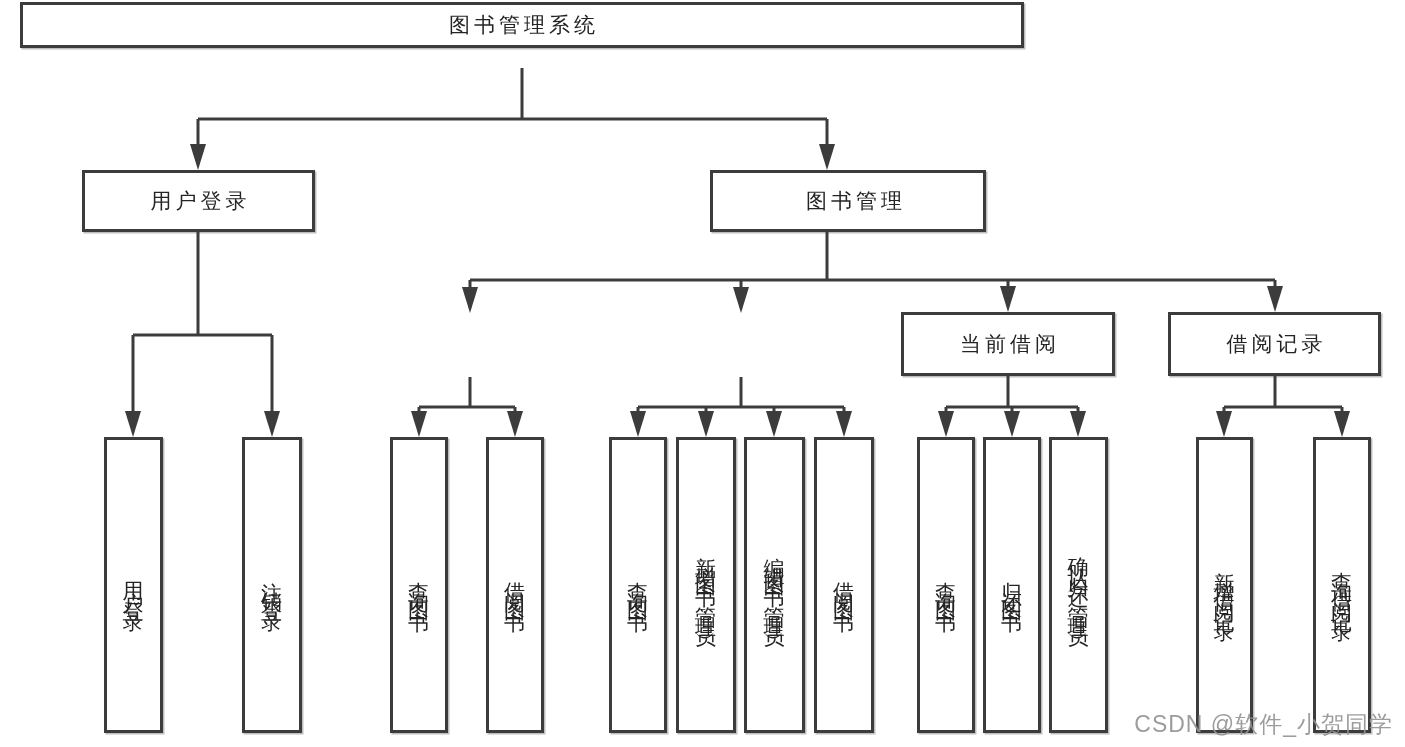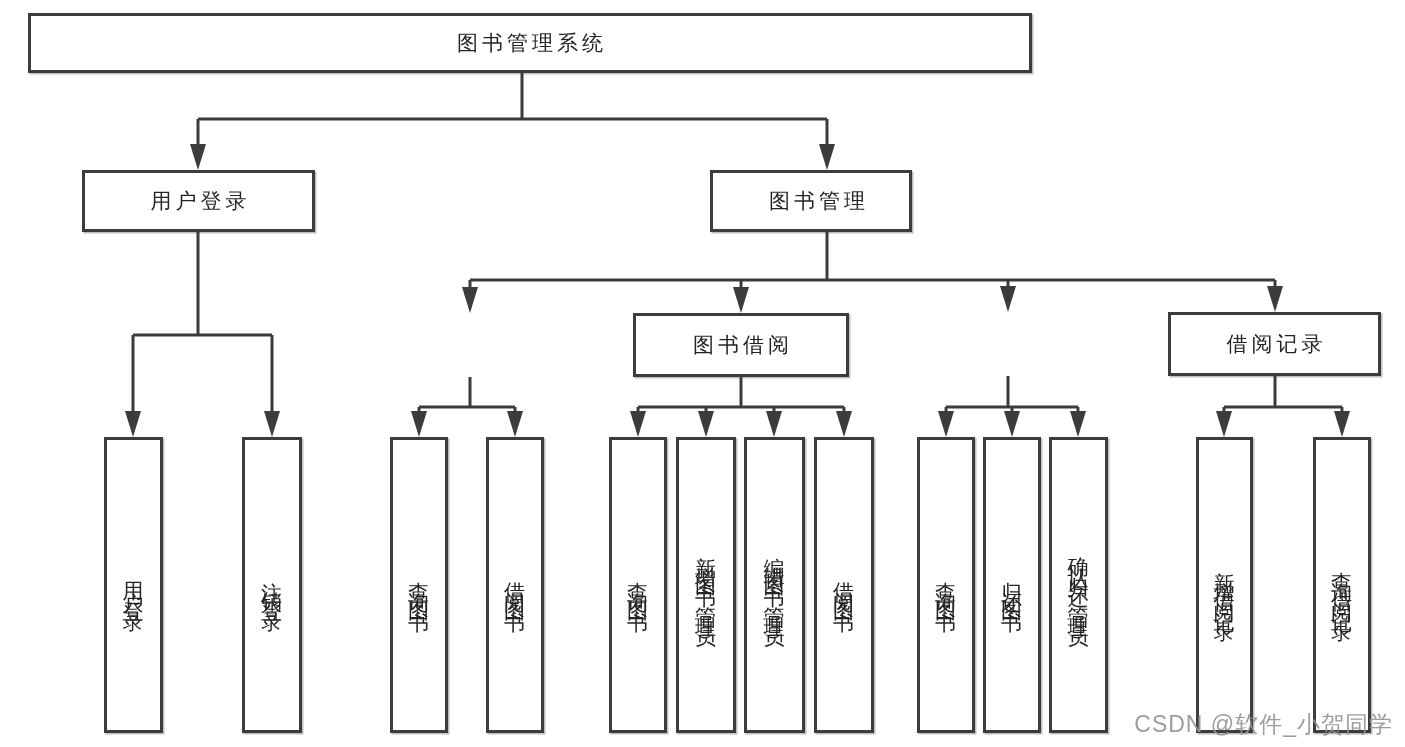--- a/index.html
+++ b/index.html
@@ -86,33 +86,33 @@
 
       <polygon points="946,437 938,411 954,411"></polygon>
       <polygon points="1012,437 1004,411 1020,411"></polygon>
       <polygon points="1078,437 1070,411 1086,411"></polygon>
 
       <polygon points="1224,437 1216,411 1232,411"></polygon>
       <polygon points="1342,437 1334,411 1350,411"></polygon>
     </g>
   </svg>
 
-  <div class="box" style="left:20px;top:13px;width:1004px;height:60px;margin-left:8px;">
+  <div class="box" style="left:20px;top:2px;width:1004px;height:46px;">
     <span>图书管理系统</span>
   </div>
 
   <div class="box" style="left:82px;top:170px;width:233px;height:62px;">
     <span>用户登录</span>
   </div>
-  <div class="box" style="left:710px;top:170px;width:202px;height:62px;padding-left:12px;">
+  <div class="box" style="left:710px;top:170px;width:276px;height:62px;padding-left:12px;">
     <span>图书管理</span>
   </div>
 
-  <div class="box" style="left:633px;top:313px;width:216px;height:64px;">
-    <span>图书借阅</span>
+  <div class="box" style="left:901px;top:312px;width:214px;height:64px;">
+    <span>当前借阅</span>
   </div>
   <div class="box" style="left:1168px;top:312px;width:213px;height:64px;">
     <span>借阅记录</span>
   </div>
 
   <div class="box vbox" style="left:104px;top:437px;width:59px;height:296px;">
     <span>用户登录</span>
   </div>
   <div class="box vbox" style="left:242px;top:437px;width:60px;height:296px;">
     <span>注销登录</span>

